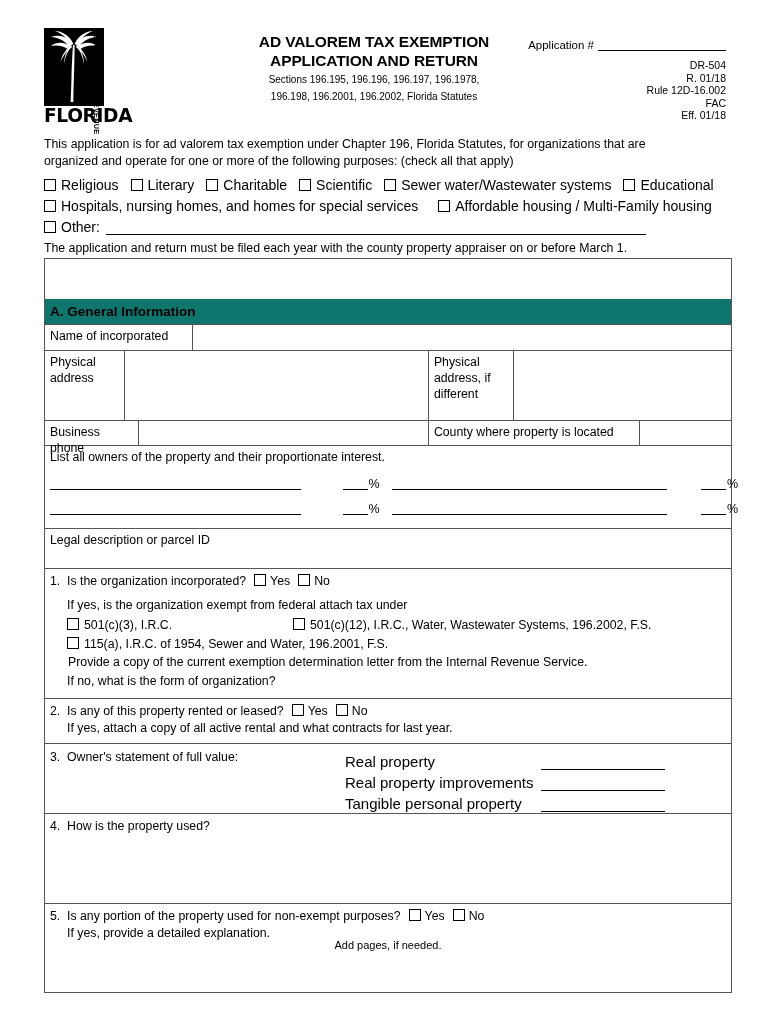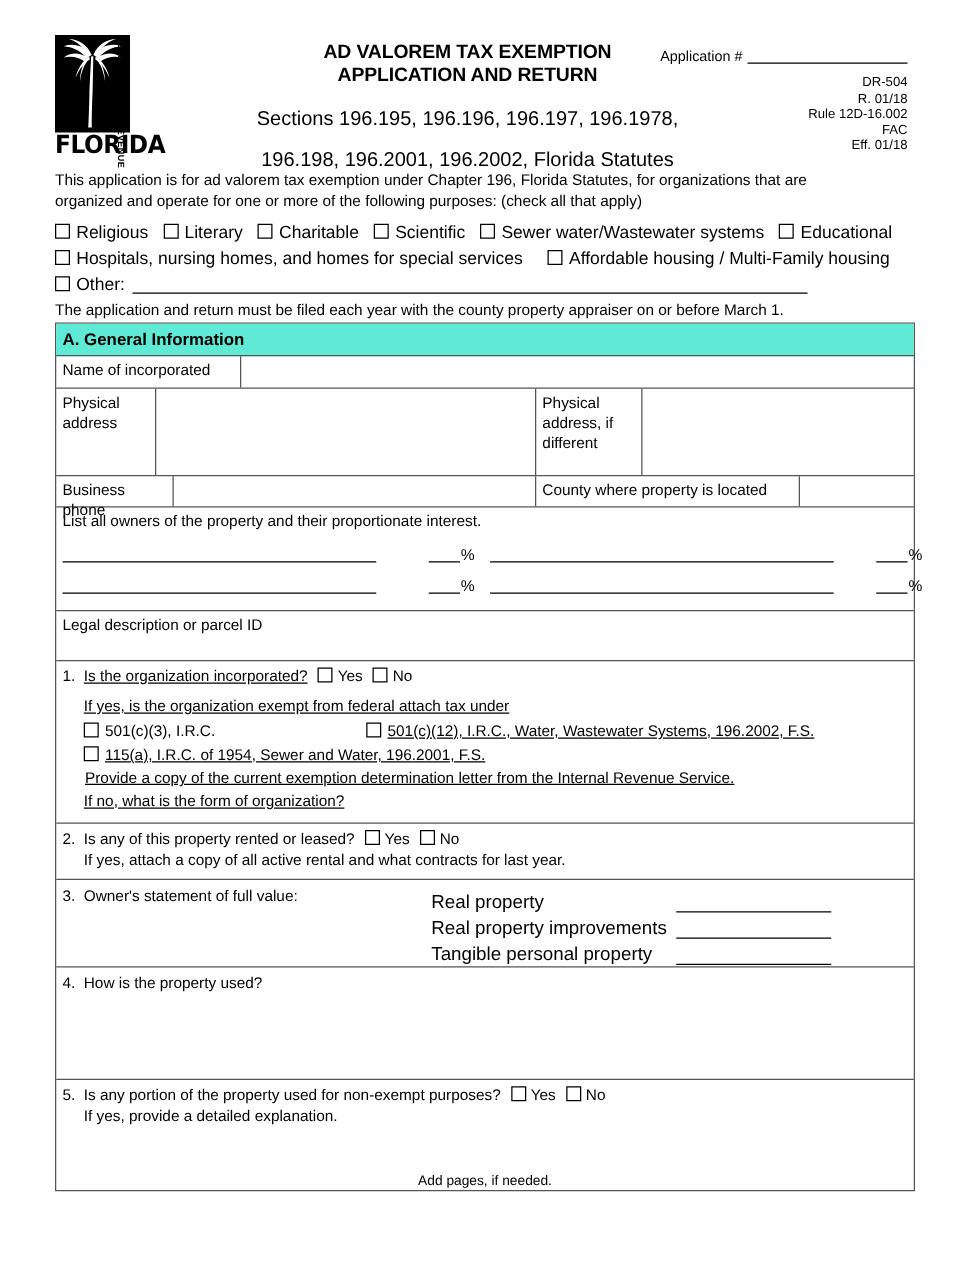--- a/index.html
+++ b/index.html
@@ -81,23 +81,23 @@
     width: 360px;
     text-align: center;
   }
   .title-main {
     font-size: 15.5px;
     font-weight: bold;
     line-height: 19px;
     letter-spacing: -0.1px;
   }
   .title-sub {
-    font-size: 16px;
+    font-size: 10px;
     line-height: 15px;
-    margin-top: 18px;
+    margin-top: 2px;
   }
 
   .appnum-block {
     position: absolute;
     right: 0; top: 10px;
     width: 230px;
     text-align: right;
   }
   .appnum-row {
     font-size: 11.5px;
@@ -171,26 +171,27 @@
 
   
   .form-table {
     position: absolute;
     left: 44px; top: 258px;
     width: 688px;
     border: 1.5px solid #555;
     box-sizing: border-box;
   }
   .sec-head {
-    background: #5eead4;
+    background: #0f766e;
     border-bottom: 1.5px solid #555;
     font-size: 13.5px;
     font-weight: bold;
     padding: 4px 4px 4px 5px;
     line-height: 17px;
+    margin-top: 40px;
   }
   .trow {
     display: flex;
     border-bottom: 1.3px solid #555;
     box-sizing: border-box;
   }
   .tcell {
     font-size: 12.3px;
     line-height: 16px;
     padding: 3px 4px 3px 5px;
@@ -260,21 +261,21 @@
   }
   .q-block.last { border-bottom: none; }
   .q-num {
     display: inline-block;
     width: 17px;
     vertical-align: top;
   }
   .q-ind { margin-left: 17px; }
   .q-ind2 { margin-left: 18px; }
 
-  .q1 { height: 130px; text-decoration: underline; }
+  .q1 { height: 130px; }
   .q2 { height: 45px; }
   .q3 { height: 70px; }
   .q4 { height: 90px; }
   .q5 { height: 88px; }
 
   .yn { display: inline-block; margin-left: 8px; }
   .yn .cb-label { margin-left: 4px; }
 
   .sub501 {
     display: inline-block;

